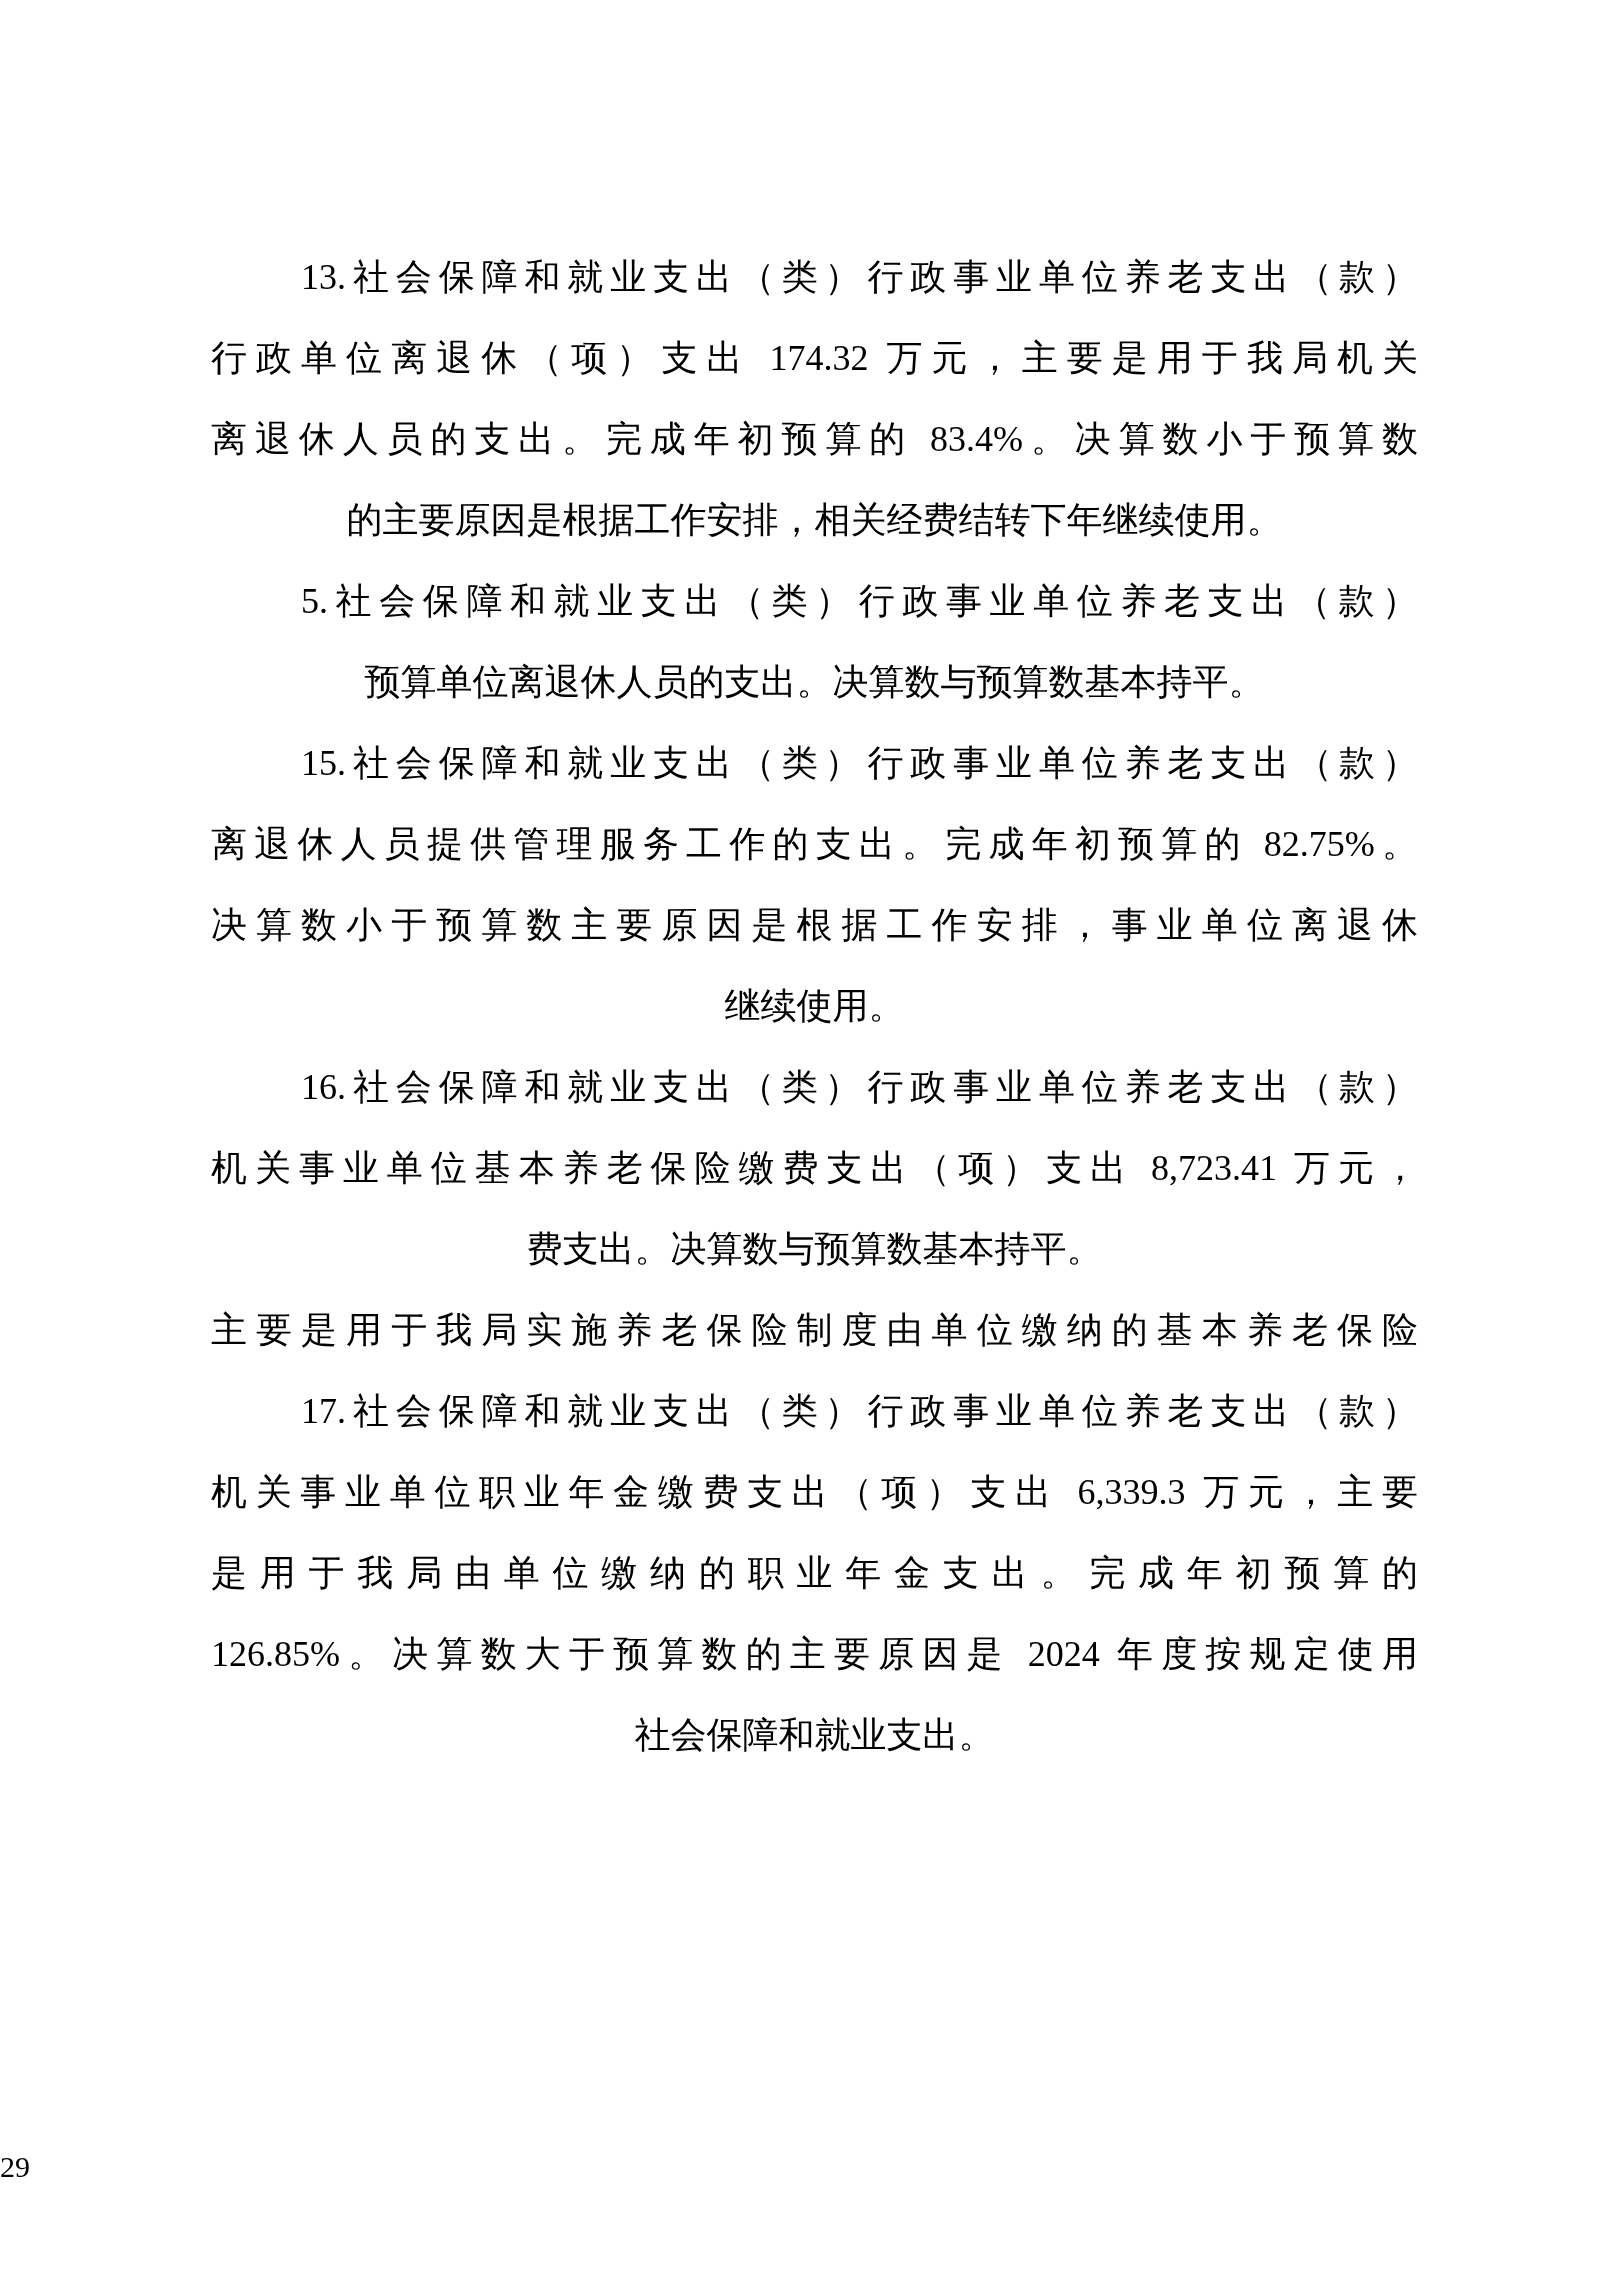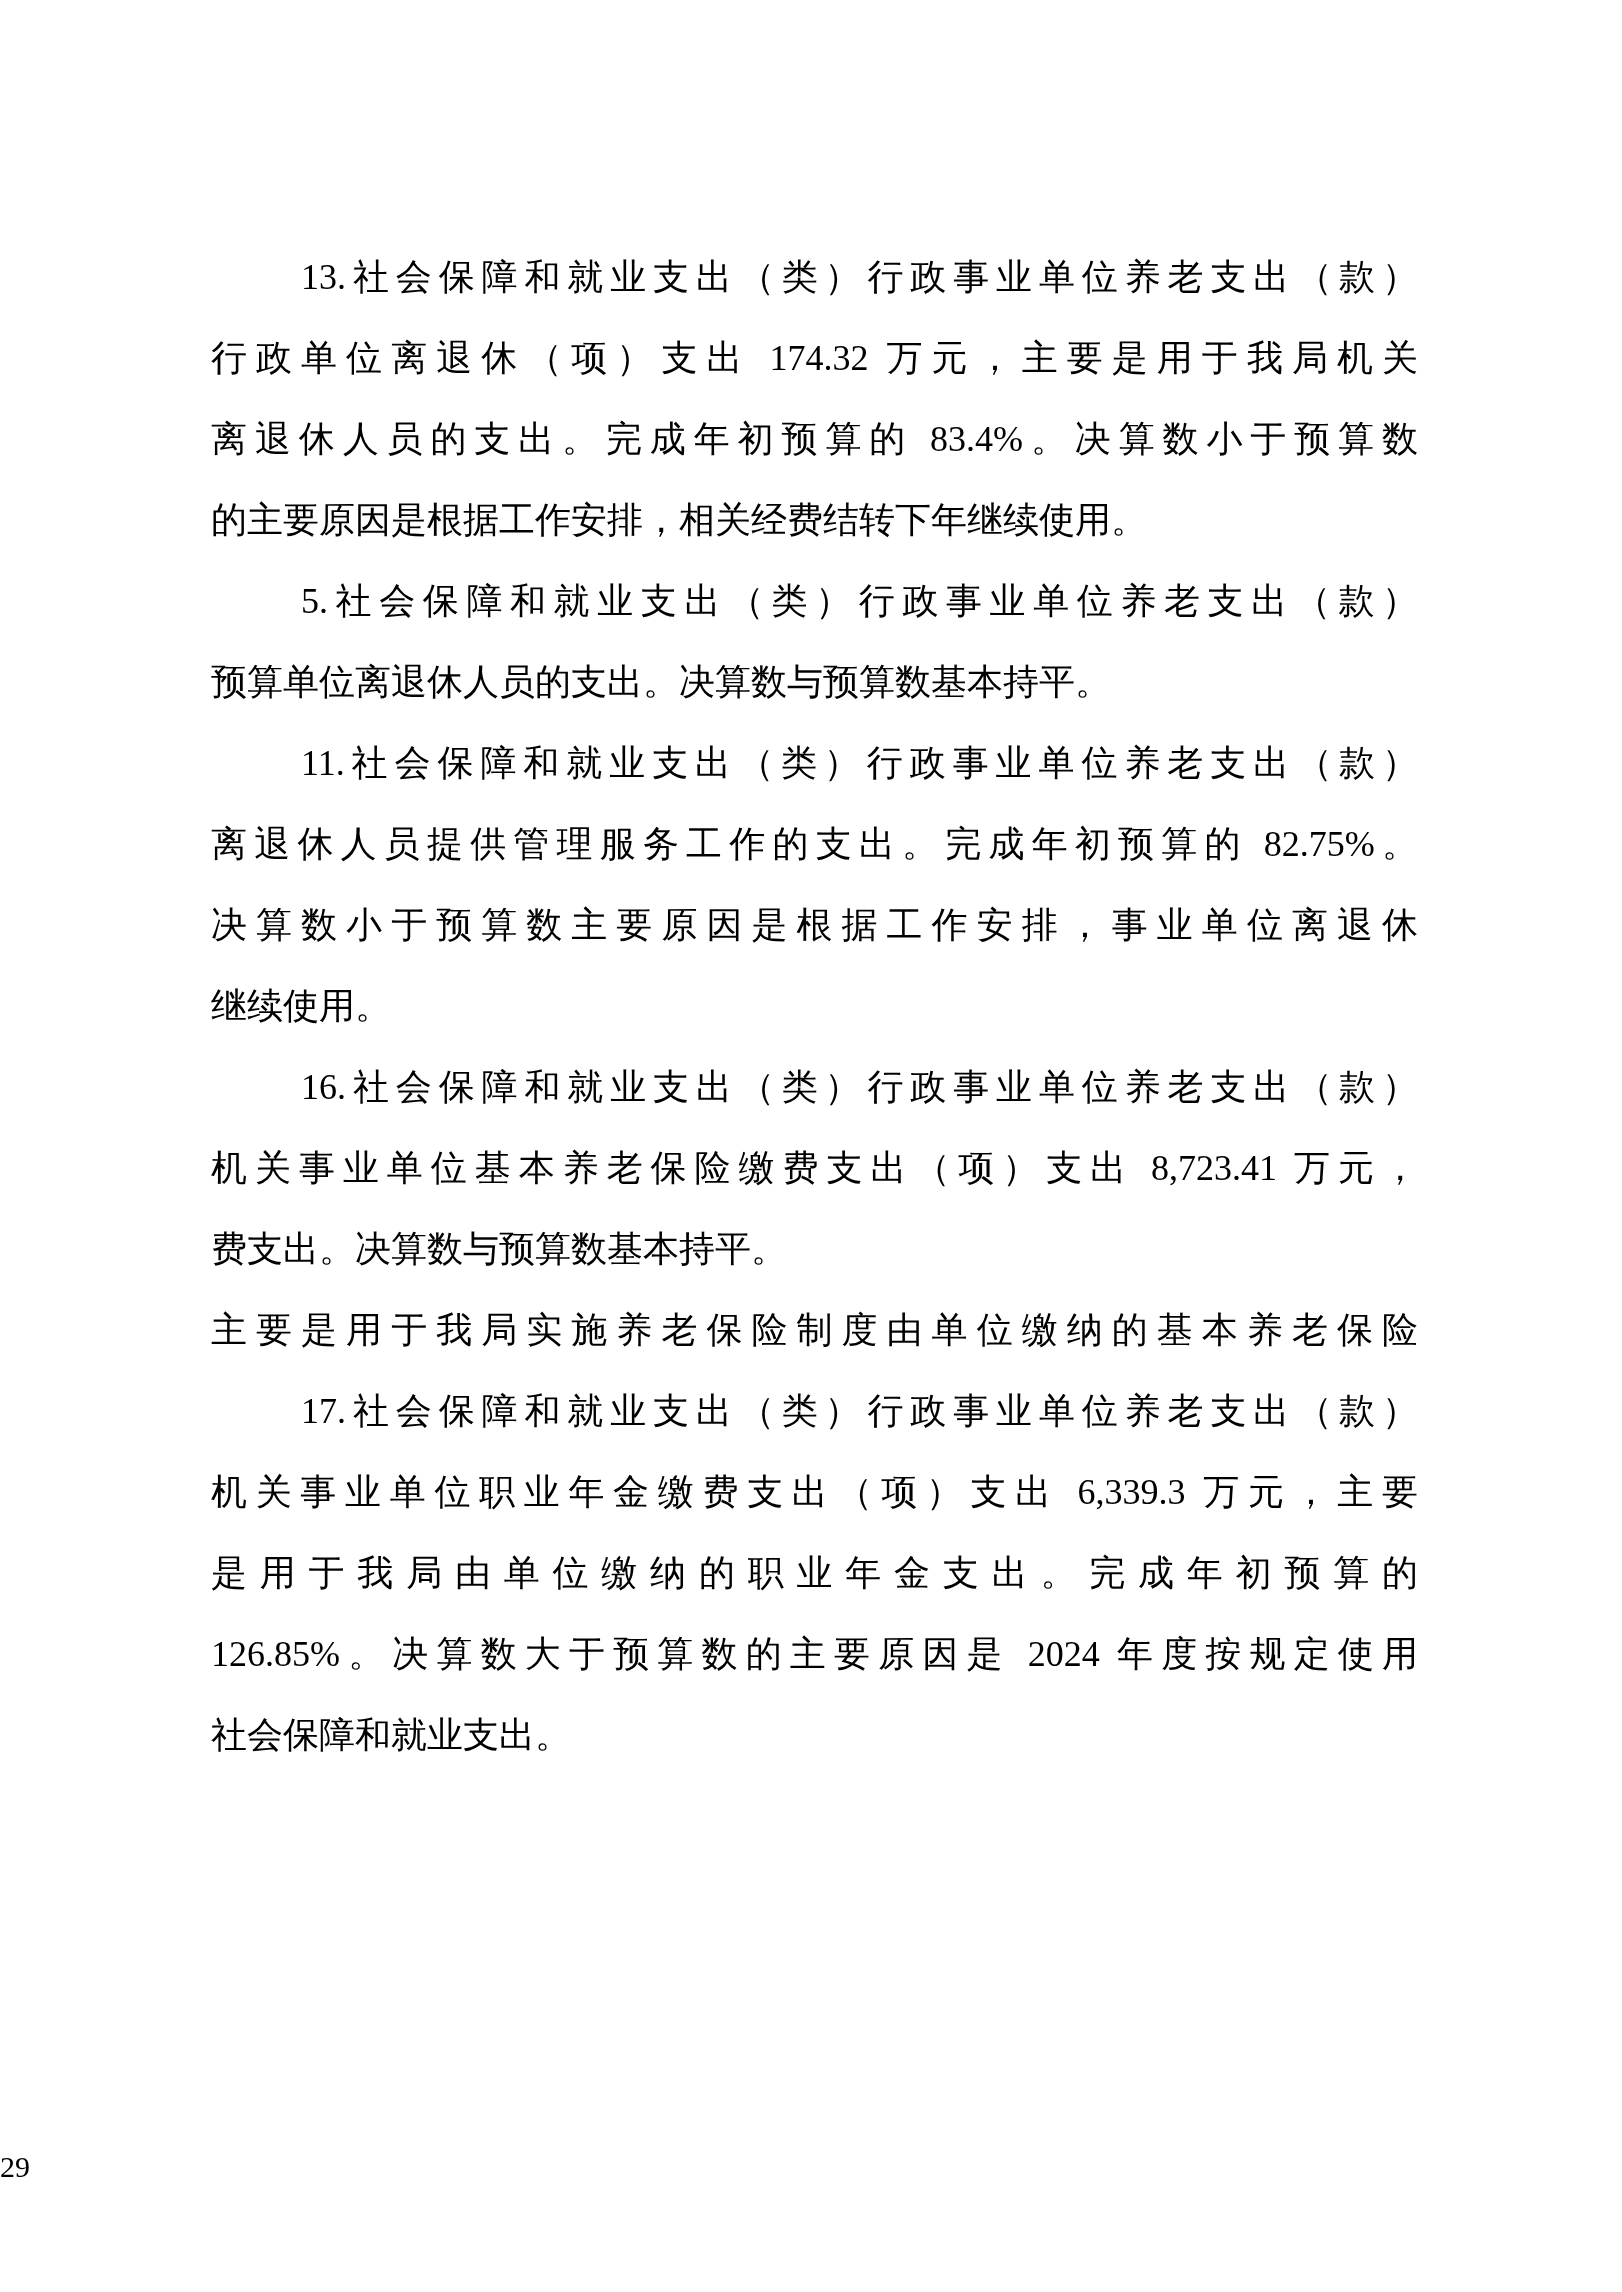--- a/index.html
+++ b/index.html
@@ -38,21 +38,21 @@
     text-align: justify;
     text-align-last: justify;
     white-space: normal;
     overflow: hidden;
     height: 81px;
   }
   .line.indent {
     text-indent: 90px;
   }
   .line.lastline {
-    text-align: left;
+    text-align: center;
   }
   .page-number {
     position: absolute;
     left: 0;
     top: 2149px;
     width: 1622px;
     text-align: left;
     font-size: 30px;
     line-height: 35px;
     color: #000000;
@@ -67,21 +67,21 @@
         <div class="line indent fill">13.社会保障和就业支出（类）行政事业单位养老支出（款）</div>
         <div class="line fill">行政单位离退休（项）支出 174.32 万元，主要是用于我局机关</div>
         <div class="line fill">离退休人员的支出。完成年初预算的 83.4%。决算数小于预算数</div>
         <div class="line lastline">的主要原因是根据工作安排，相关经费结转下年继续使用。</div>
       </div>
       <div class="para">
         <div class="line indent fill">5.社会保障和就业支出（类）行政事业单位养老支出（款）</div>
         <div class="line lastline">预算单位离退休人员的支出。决算数与预算数基本持平。</div>
       </div>
       <div class="para">
-        <div class="line indent fill">11.社会保障和就业支出（类）行政事业单位养老支出（款）</div>
+        <div class="line indent fill">15.社会保障和就业支出（类）行政事业单位养老支出（款）</div>
         <div class="line fill">离退休人员提供管理服务工作的支出。完成年初预算的 82.75%。</div>
         <div class="line fill">决算数小于预算数主要原因是根据工作安排，事业单位离退休</div>
         <div class="line lastline">继续使用。</div>
       </div>
       <div class="para">
         <div class="line indent fill">16.社会保障和就业支出（类）行政事业单位养老支出（款）</div>
         <div class="line fill">机关事业单位基本养老保险缴费支出（项）支出 8,723.41 万元，</div>
         <div class="line lastline">费支出。决算数与预算数基本持平。</div>
         <div class="line fill">主要是用于我局实施养老保险制度由单位缴纳的基本养老保险</div>
       </div>

